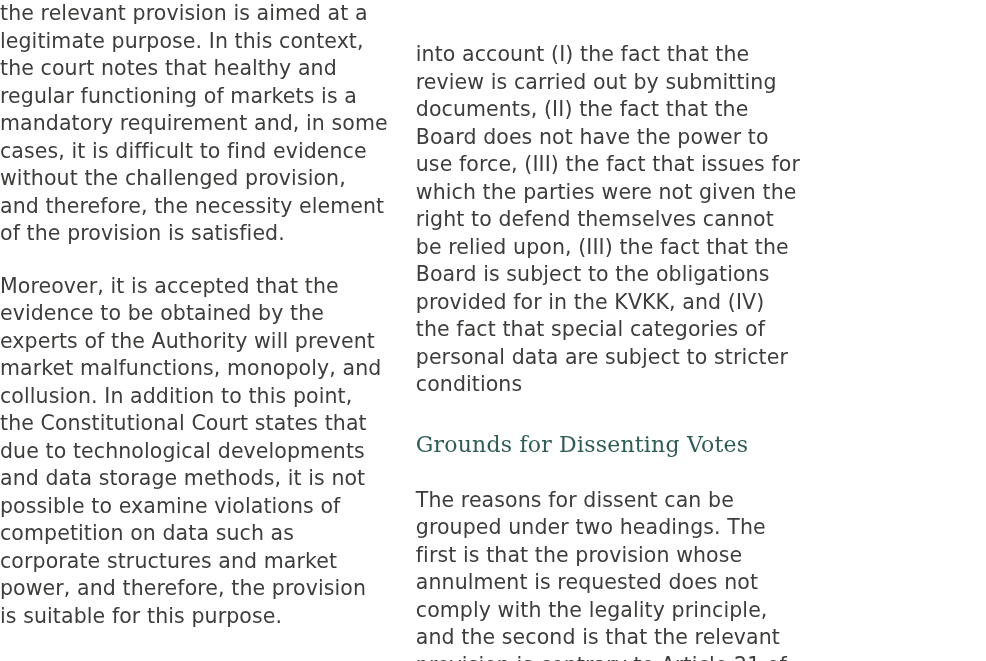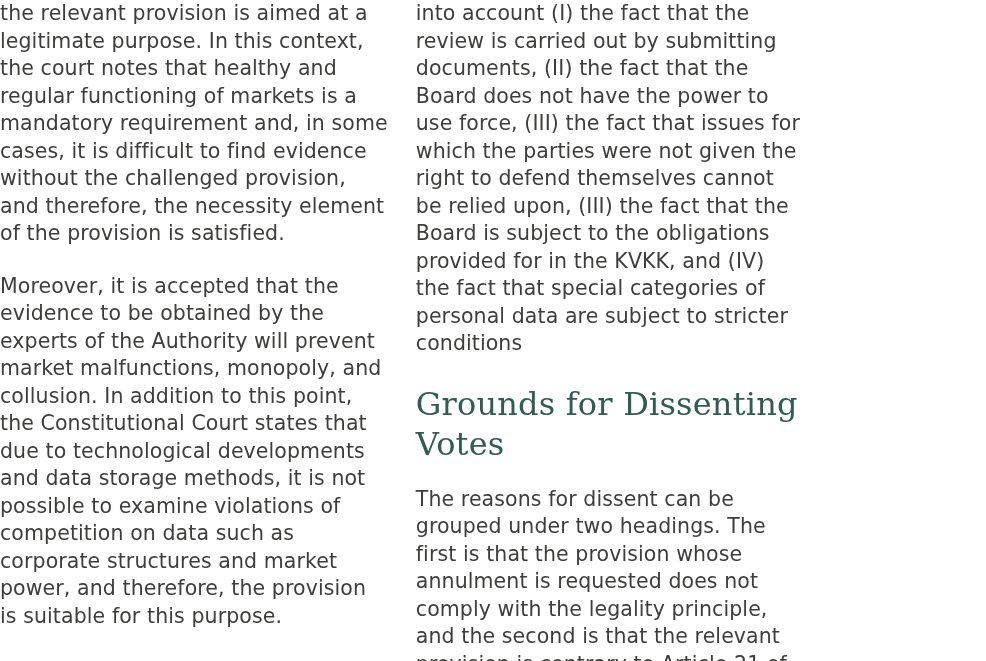--- a/index.html
+++ b/index.html
@@ -33,37 +33,38 @@
     box-sizing: border-box;
   }
   .col-left {
     width: 494px;
     padding-left: 0px;
     padding-top: 0px;
   }
   .col-right {
     width: 492px;
     padding-top: 0px;
+    margin-top: 41px;
   }
   p.body-text {
     margin: 0 0 22px 0;
     font-size: 20.5px;
     line-height: 27.5px;
     color: #3d3d3b;
     letter-spacing: 0.1px;
   }
   p.body-text:last-child {
     margin-bottom: 0;
   }
   .col-left p.body-text {
     margin-bottom: 25px;
   }
   h2.section-heading {
     font-family: "DejaVu Serif", serif;
-    font-size: 32px;
+    font-size: 22px;
     line-height: 40px;
     font-weight: 400;
     color: #2f5d55;
     margin: 26px 0 22px 0;
     letter-spacing: 0.2px;
   }
   .rightcol-first {
     margin-bottom: 0;
   }
 </style>

